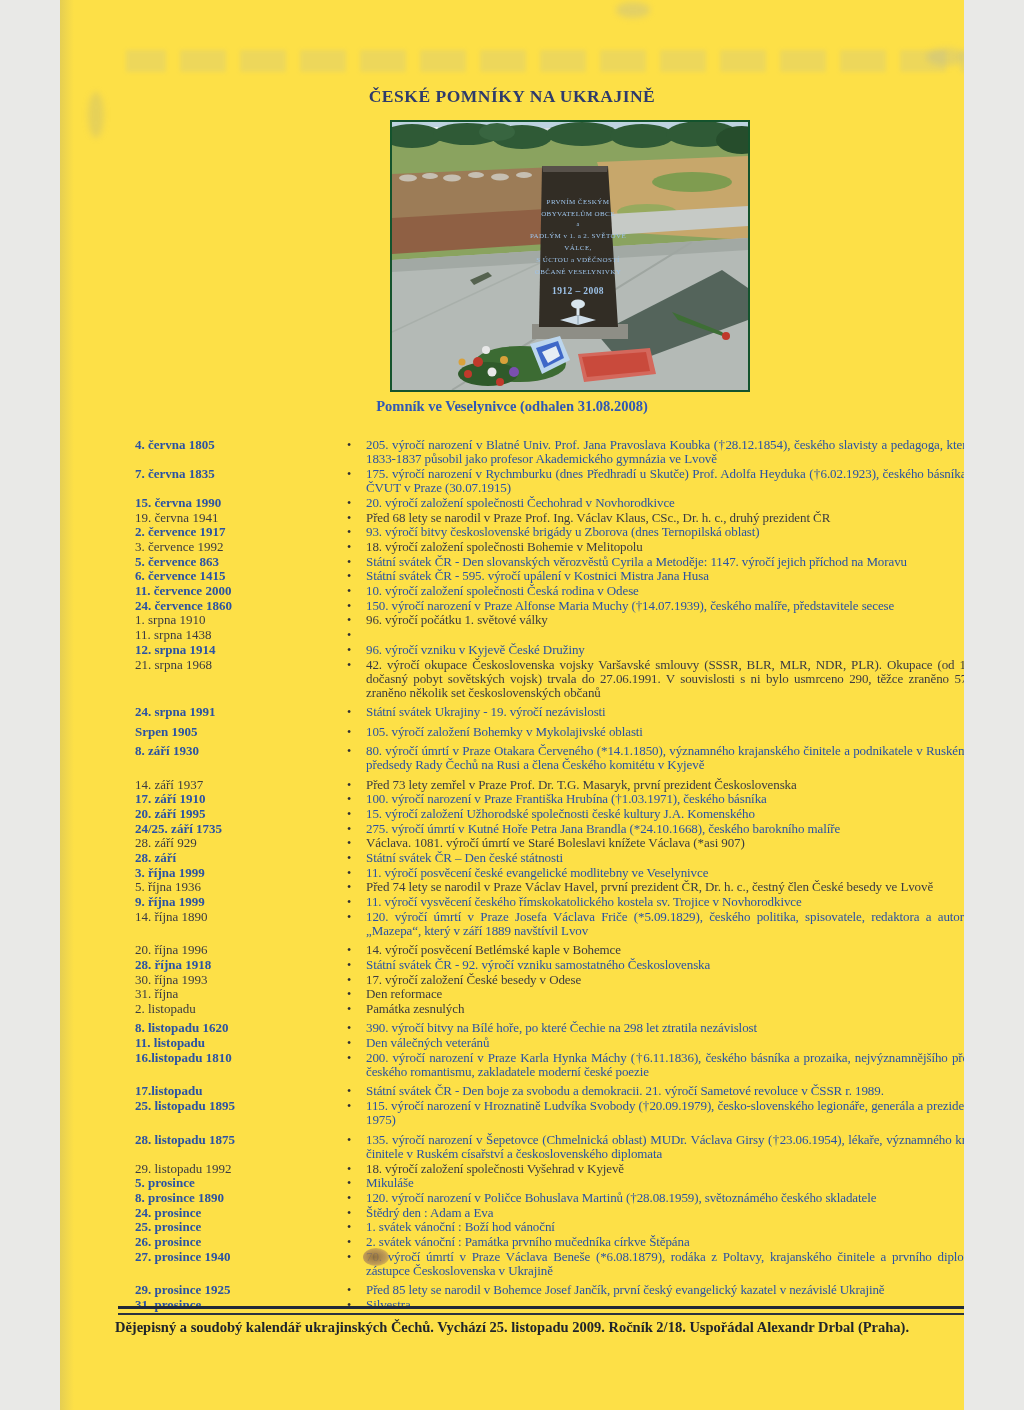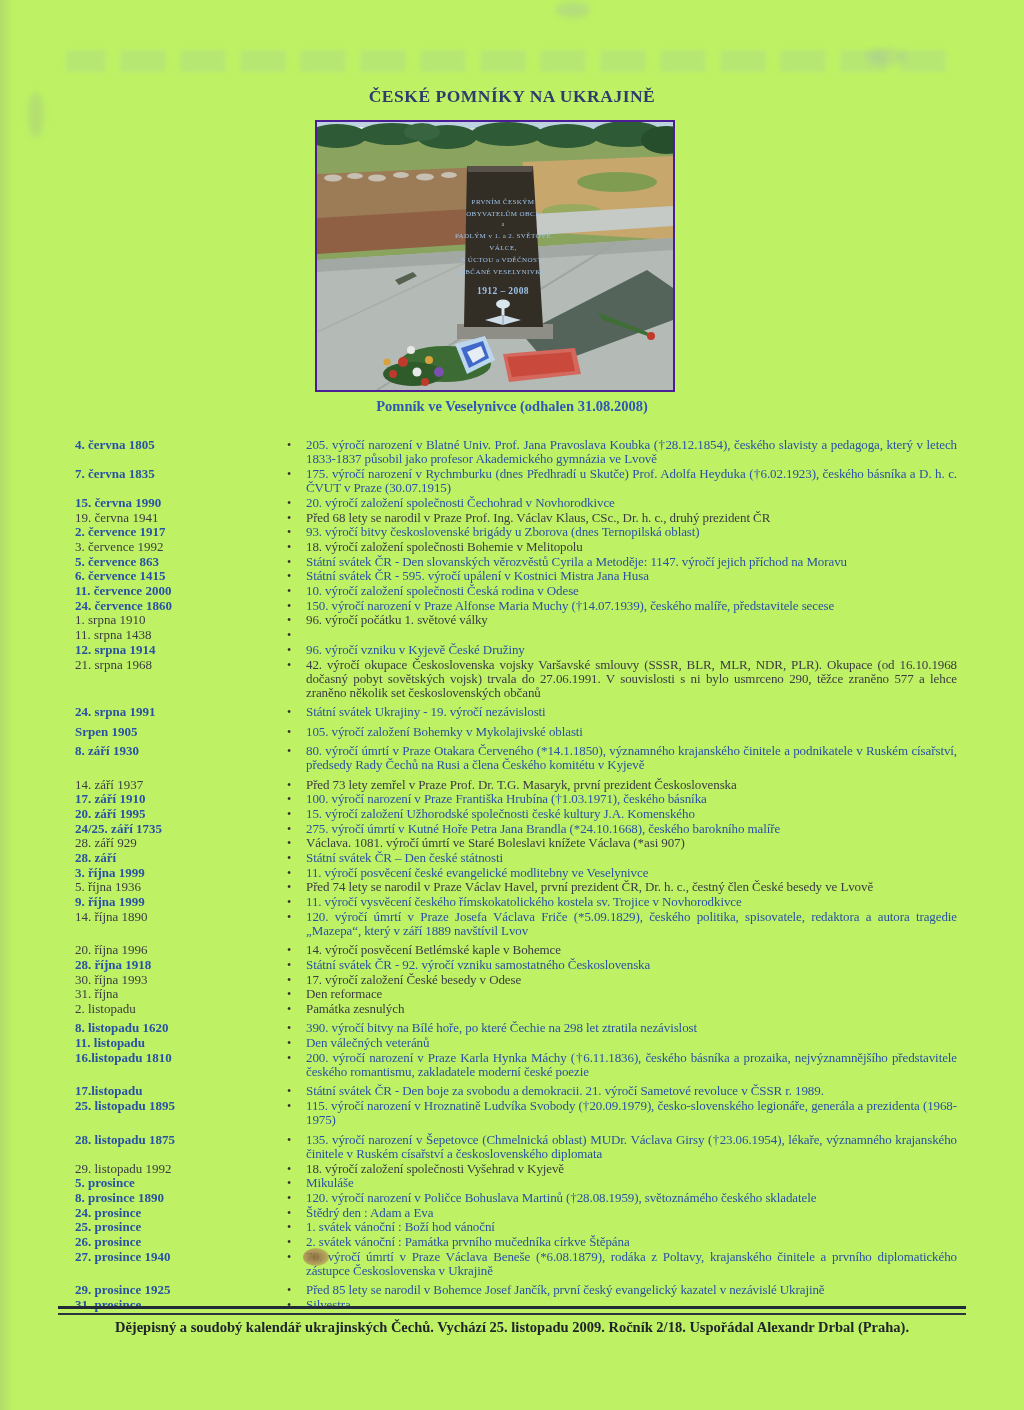--- a/index.html
+++ b/index.html
@@ -1,38 +1,38 @@
 <!DOCTYPE html>
 <html><head>
 <meta charset="utf-8">
 <style>
   html,body{margin:0;padding:0;background:#e9e9e7;}
   .page{
-    position:relative;width:1024px;height:1410px;margin:0 auto;
-    background:#bef264;overflow:hidden;
+    position:relative;width:904px;height:1410px;margin:0 auto;
+    background:#fde047;overflow:hidden;
     font-family:"Liberation Serif","DejaVu Serif",serif;
     color:#3b3b42;
   }
   
   .edge-shade{position:absolute;left:0;top:0;width:14px;height:100%;
     background:linear-gradient(90deg,rgba(120,125,130,.18),rgba(120,125,130,0));}
   .smudge{position:absolute;border-radius:50%;filter:blur(3px);}
   .smudge.s1{left:556px;top:2px;width:34px;height:16px;background:rgba(150,165,190,.25);}
   .smudge.s2{left:866px;top:48px;width:40px;height:18px;background:rgba(150,165,195,.22);}
   .smudge.s3{left:28px;top:92px;width:16px;height:46px;background:rgba(140,150,160,.20);}
   
   .bleed{position:absolute;left:66px;top:50px;width:880px;height:22px;opacity:.5;
     background:
       repeating-linear-gradient(90deg,rgba(148,168,204,.30) 0px 46px,rgba(148,168,204,0) 46px 60px);
     filter:blur(2.2px);transform:scaleX(-1);}
   .title{position:absolute;top:86px;left:0;width:100%;text-align:center;
     font-size:17.5px;font-weight:bold;letter-spacing:.5px;color:#2e3b6b;}
   
-  .photo-frame{position:absolute;left:315px;top:120px;width:356px;height:268px;
-    border:2px solid #4c1d95;background:#8fa668;}
+  .photo-frame{position:absolute;left:330px;top:120px;width:356px;height:268px;
+    border:2px solid #14532d;background:#8fa668;}
   .caption{position:absolute;top:398px;left:0;width:100%;text-align:center;
     font-size:14.5px;font-weight:bold;color:#2f57b5;}
   
   .list{position:absolute;left:75px;top:438px;width:890px;font-size:13px;line-height:14.3px;}
   .row{display:grid;grid-template-columns:206px 25px 1fr;margin:0 8px .4px 0;}
   .row.gap{margin-top:5px;}
   .date{font-weight:normal;color:#3b3b42;white-space:nowrap;}
   .date.em{font-weight:bold;color:#2a52a4;}
   .bullet{text-align:left;padding-left:6px;color:#2e2e33;font-size:12px;}
   .text{text-align:justify;position:relative;letter-spacing:-.1px;}

